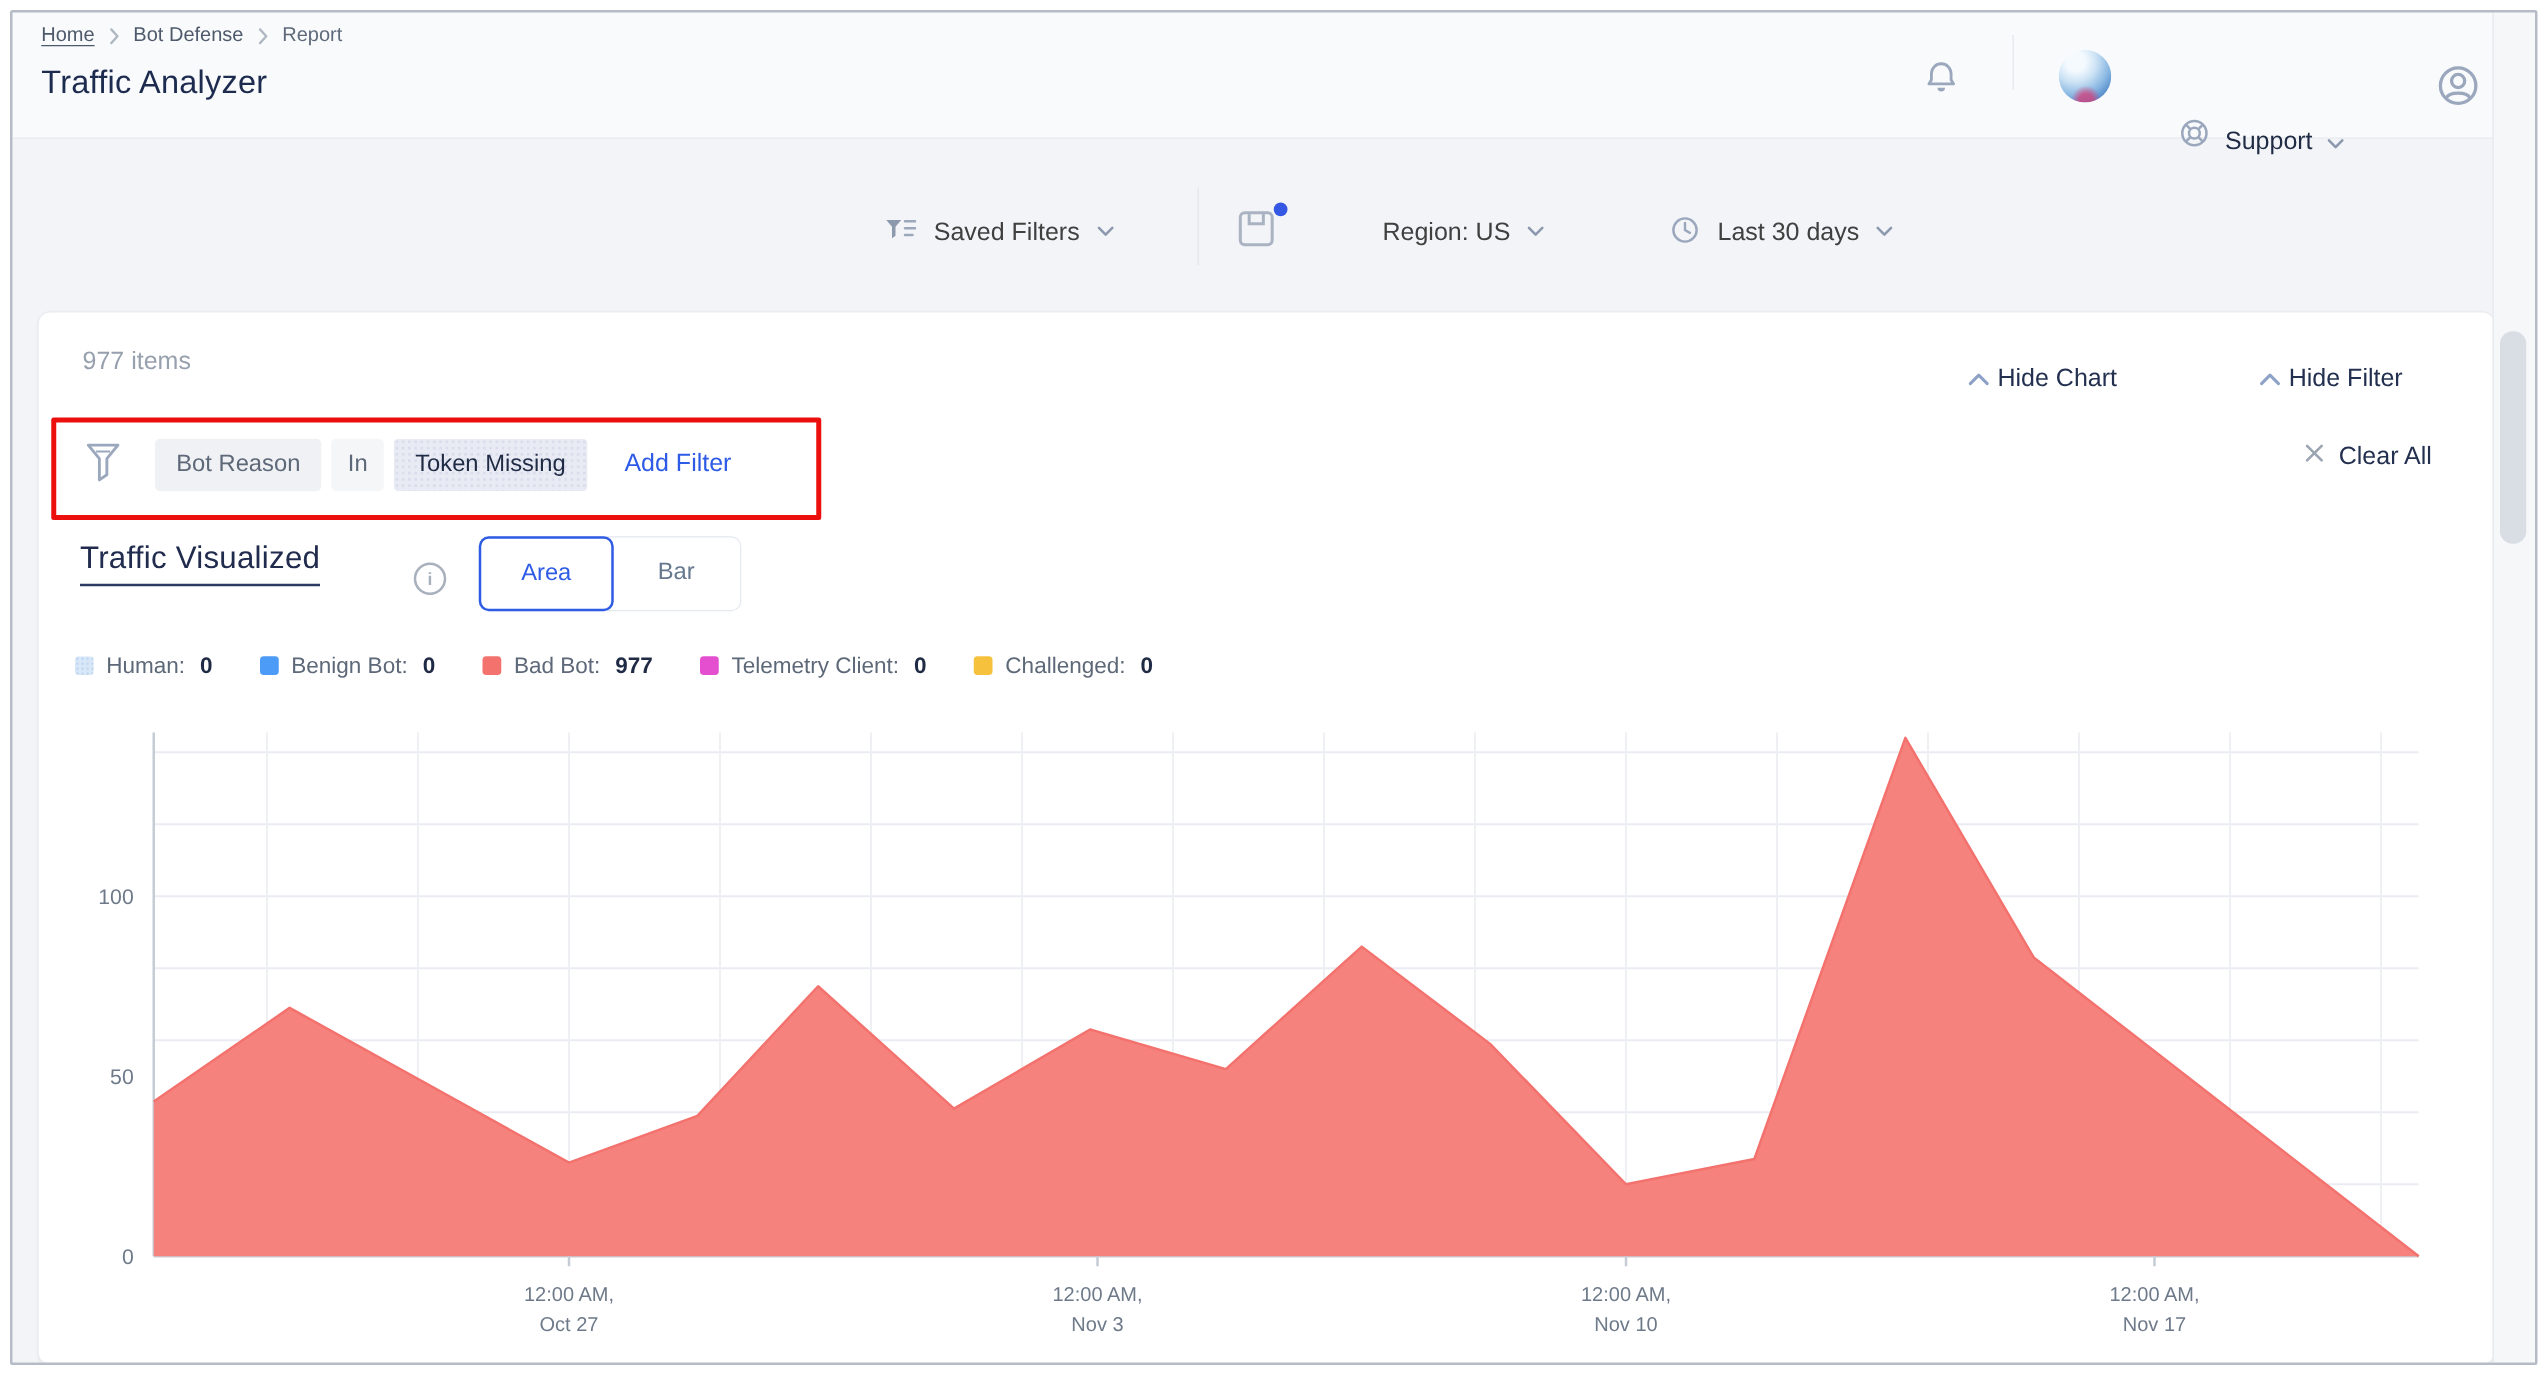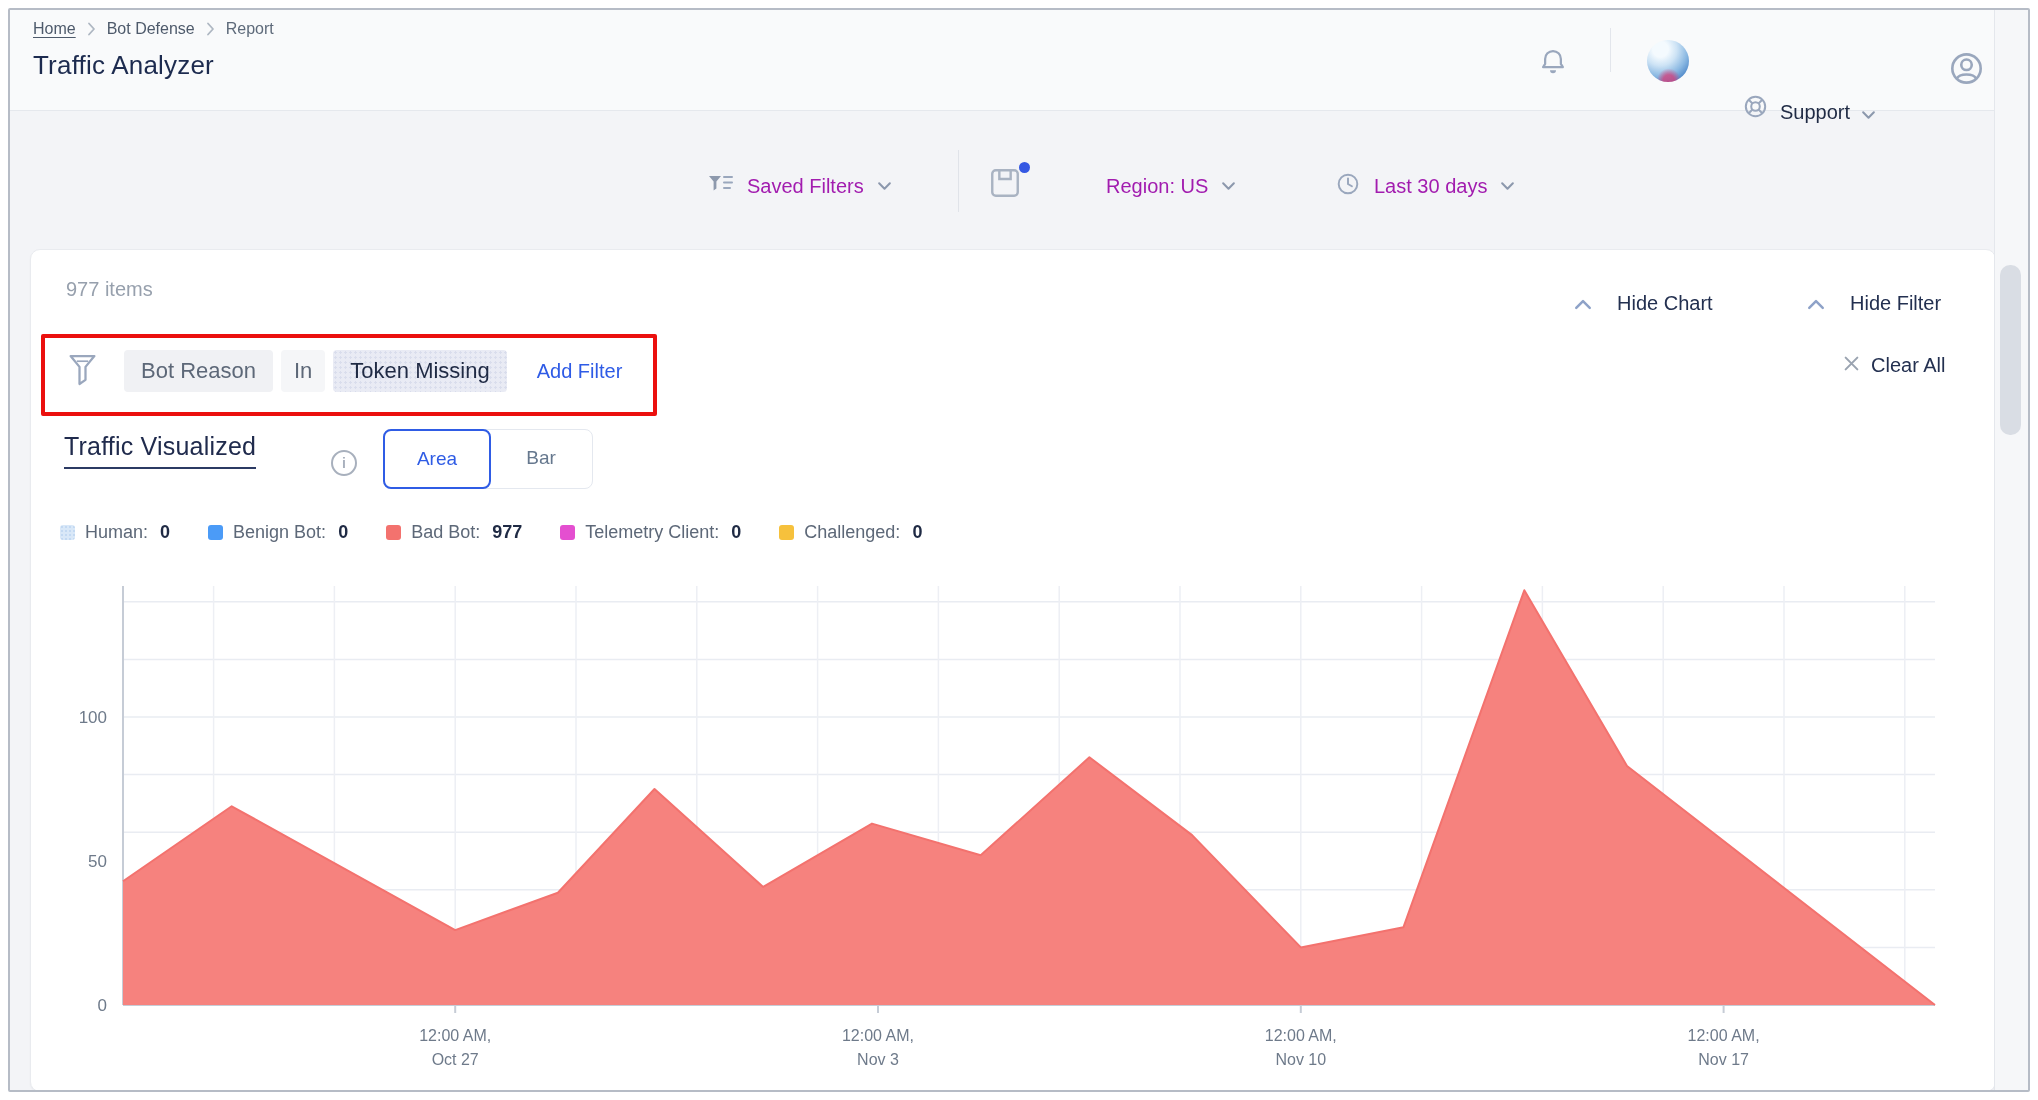--- a/index.html
+++ b/index.html
@@ -25,36 +25,36 @@
       radial-gradient(circle at 52% 96%, rgba(214,60,120,.75) 0 12%, rgba(214,60,120,0) 26%),
       radial-gradient(circle at 32% 22%, #f4fafe 0 18%, #cde3f5 38%, #8ab8e2 62%, #4f88c9 82%, #3a6fae 100%);
   }
   .support{position:absolute;left:1732px;top:43px;display:flex;align-items:flex-end;gap:11px;cursor:pointer;margin-top:40px;}
   .support-label{font-size:20px;color:#1f2a44;}
   .user-menu{position:absolute;left:1938px;top:40px;display:flex;align-items:center;gap:12px;cursor:pointer;}
 
   
   .toolbar{position:absolute;left:0;top:100px;width:2018px;height:110px;}
   .tgroup{position:absolute;top:58px;height:36px;display:flex;align-items:center;gap:13px;cursor:pointer;}
-  .tlabel{font-size:20px;color:#a21caf;white-space:nowrap;}
+  .tlabel{font-size:20px;color:#404040;white-space:nowrap;}
   .tb-divider{position:absolute;left:948px;top:40px;height:62px;width:1px;background:#e0e3e9;}
   .save-wrap{position:absolute;left:978px;top:56px;width:40px;height:40px;cursor:pointer;}
   .save-dot{position:absolute;right:-2px;top:-4px;width:11px;height:11px;border-radius:50%;background:#3458e3;}
 
   
   .card{position:absolute;left:20px;top:239px;width:1964px;height:841px;background:#ffffff;
     border:1px solid #e9ebef;border-radius:10px;box-shadow:0 1px 2px rgba(16,24,40,.04);}
   .items-count{position:absolute;left:35px;top:28px;font-size:20px;color:#97a0ad;}
-  .toggle-link{position:absolute;top:42px;display:flex;align-items:center;gap:25px;cursor:pointer;}
+  .toggle-link{position:absolute;top:42px;display:flex;align-items:center;gap:6px;cursor:pointer;}
   .toggle-link span{font-size:20px;color:#233050;}
   .hide-chart{left:1543px;} .hide-filter{left:1776px;}
 
   .red-box{position:absolute;left:10px;top:84px;width:608px;height:74px;border:4px solid #eb100e;border-radius:2px;z-index:5;}
   .filter-inner{position:absolute;left:36px;top:100px;display:flex;align-items:center;z-index:6;}
-  .pill{height:42px;display:flex;align-items:center;padding:0 17px;border-radius:4px;font-size:22px;color:#5d6878;margin-right:8px;cursor:pointer;white-space:nowrap;}
+  .pill{height:42px;display:flex;align-items:center;padding:0 17px;border-radius:4px;font-size:19px;color:#5d6878;margin-right:8px;cursor:pointer;white-space:nowrap;}
   .pill-field{background:#f0f1f4;margin-left:26px;}
   .pill-op{background:#f5f6f8;padding:0 13px;}
   .pill-value{background-color:#e9ebf4;background-image:radial-gradient(circle,#d9ddec 1px,transparent 1.2px);background-size:5px 5px;color:#1f2a44;font-weight:500;}
   .add-filter{margin-left:22px;font-size:20px;color:#2e5be6;font-weight:500;cursor:pointer;}
   .clear-all{position:absolute;left:1812px;top:104px;display:flex;align-items:flex-end;gap:11px;cursor:pointer;}
   .clear-all span{font-size:20px;color:#233050;}
 
   .viz-title{position:absolute;left:33px;top:182px;font-size:25px;font-weight:500;color:#202b4d;
     border-bottom:2px solid #2b3a63;padding-bottom:6px;cursor:pointer;letter-spacing:.2px;}
   .info-badge{position:absolute;left:300px;top:200px;width:22px;height:22px;border-radius:50%;border:2px solid #a8b0bd;

